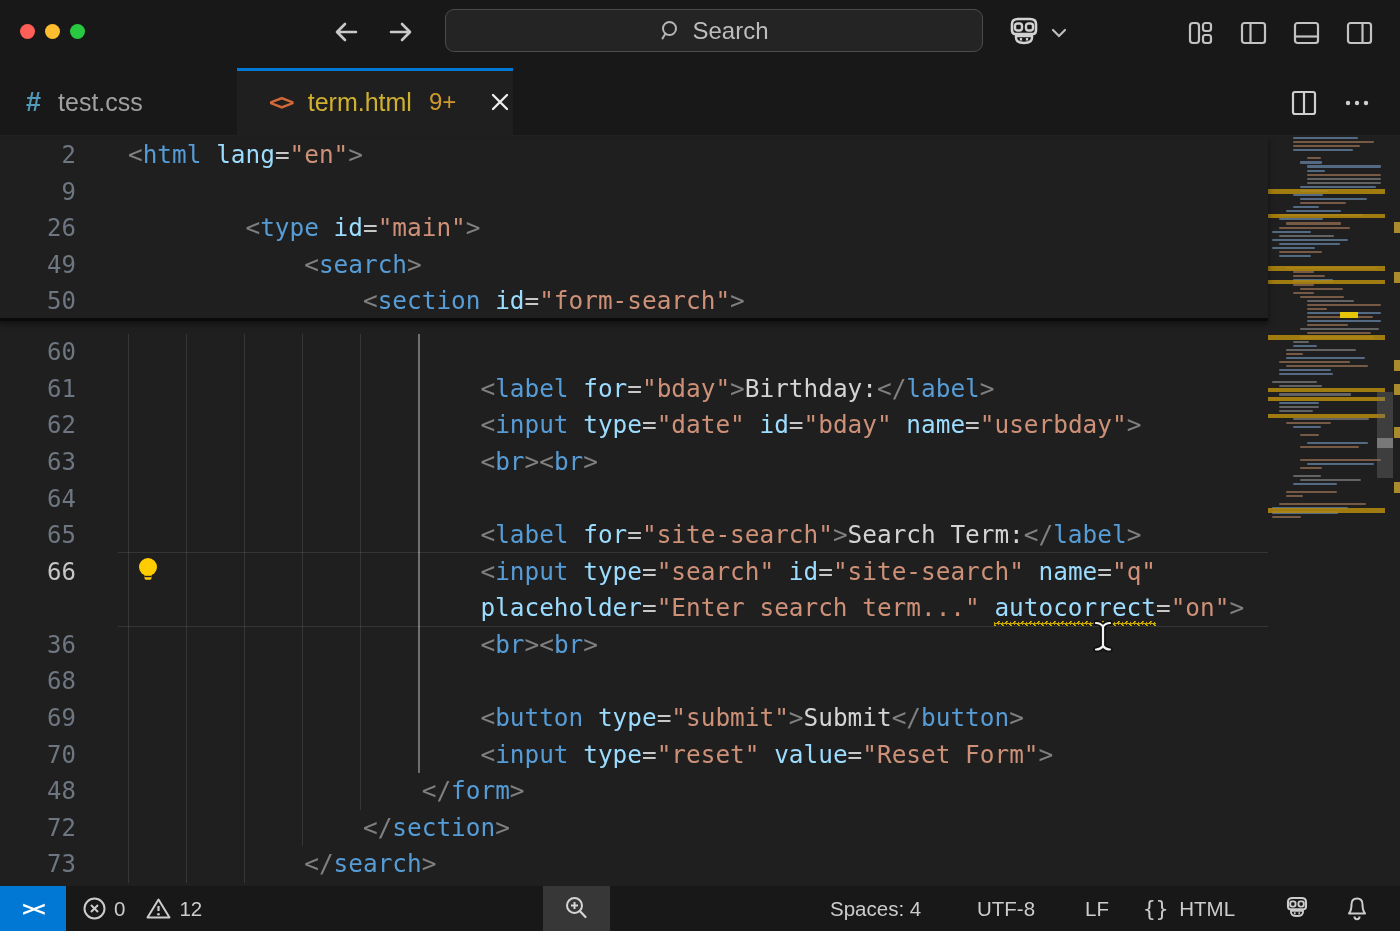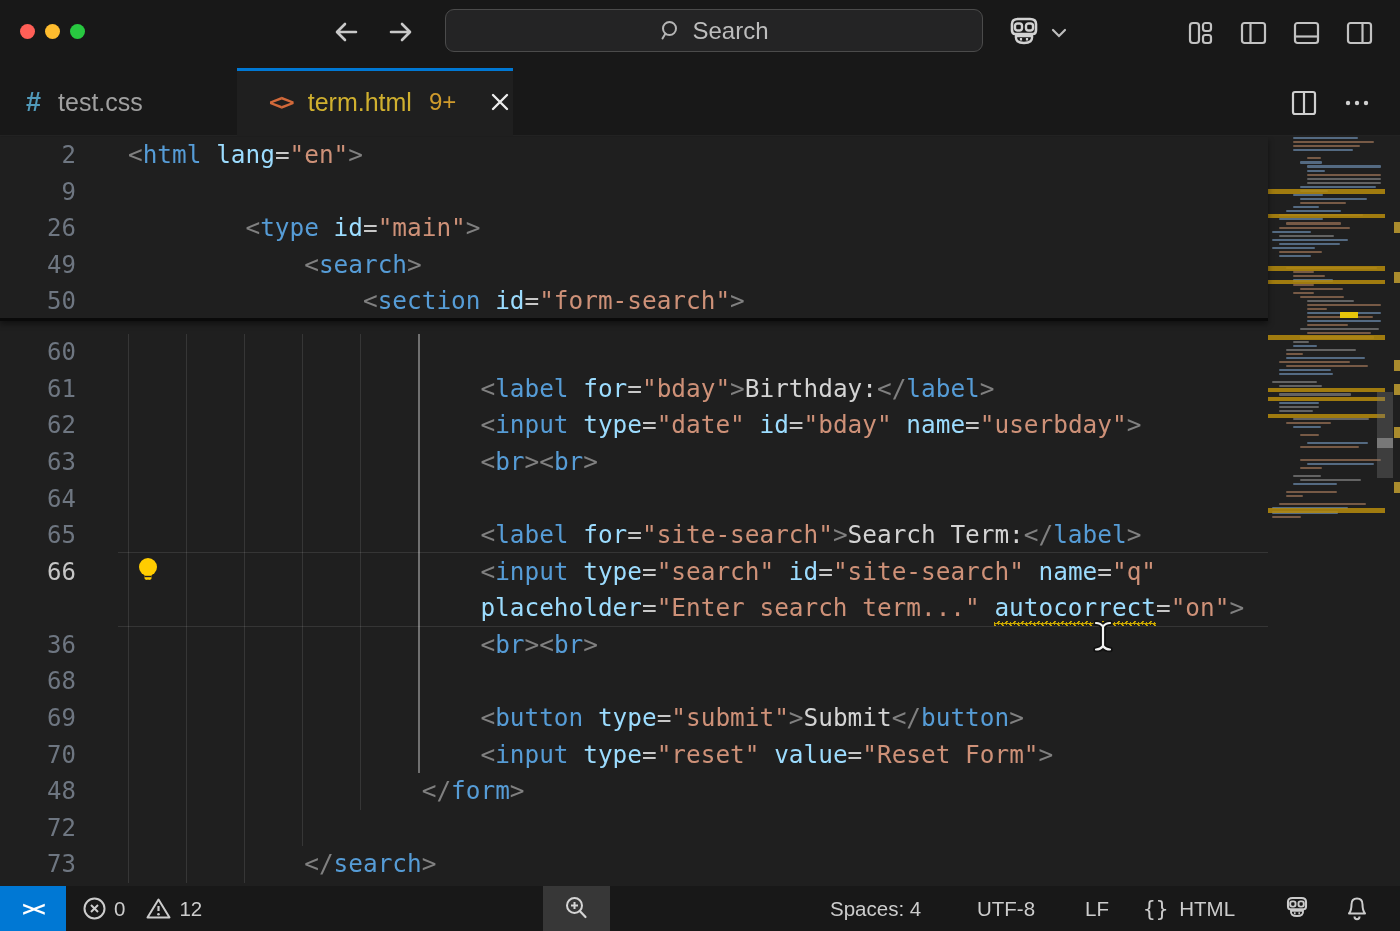--- a/index.html
+++ b/index.html
@@ -250,20 +250,21 @@
         <div class="row" style="top: 600.6px;">
           <span class="num">70</span>
           <pre>                        <span class="p">&lt;</span><span class="t">input</span><span class="x"> </span><span class="a">type</span><span class="e">=</span><span class="q">"reset"</span><span class="x"> </span><span class="a">value</span><span class="e">=</span><span class="q">"Reset Form"</span><span class="p">&gt;</span></pre>
         </div>
         <div class="row" style="top: 637.2px;">
           <span class="num">48</span>
           <pre>                    <span class="p">&lt;/</span><span class="t">form</span><span class="p">&gt;</span></pre>
         </div>
         <div class="row" style="top: 673.8px;">
           <span class="num">72</span>
+          <pre>                <span class="p">&lt;/</span><span class="t">section</span><span class="p">&gt;</span></pre>
         </div>
         <div class="row" style="top: 710.4px;">
           <span class="num">73</span>
           <pre>            <span class="p">&lt;/</span><span class="t">search</span><span class="p">&gt;</span></pre>
         </div>
       </div>
 
     <button class="lightbulb">
       <svg width="24" height="30" viewBox="0 0 24 30">
         <circle cx="12" cy="11" r="9" fill="#ffcc00"></circle>

